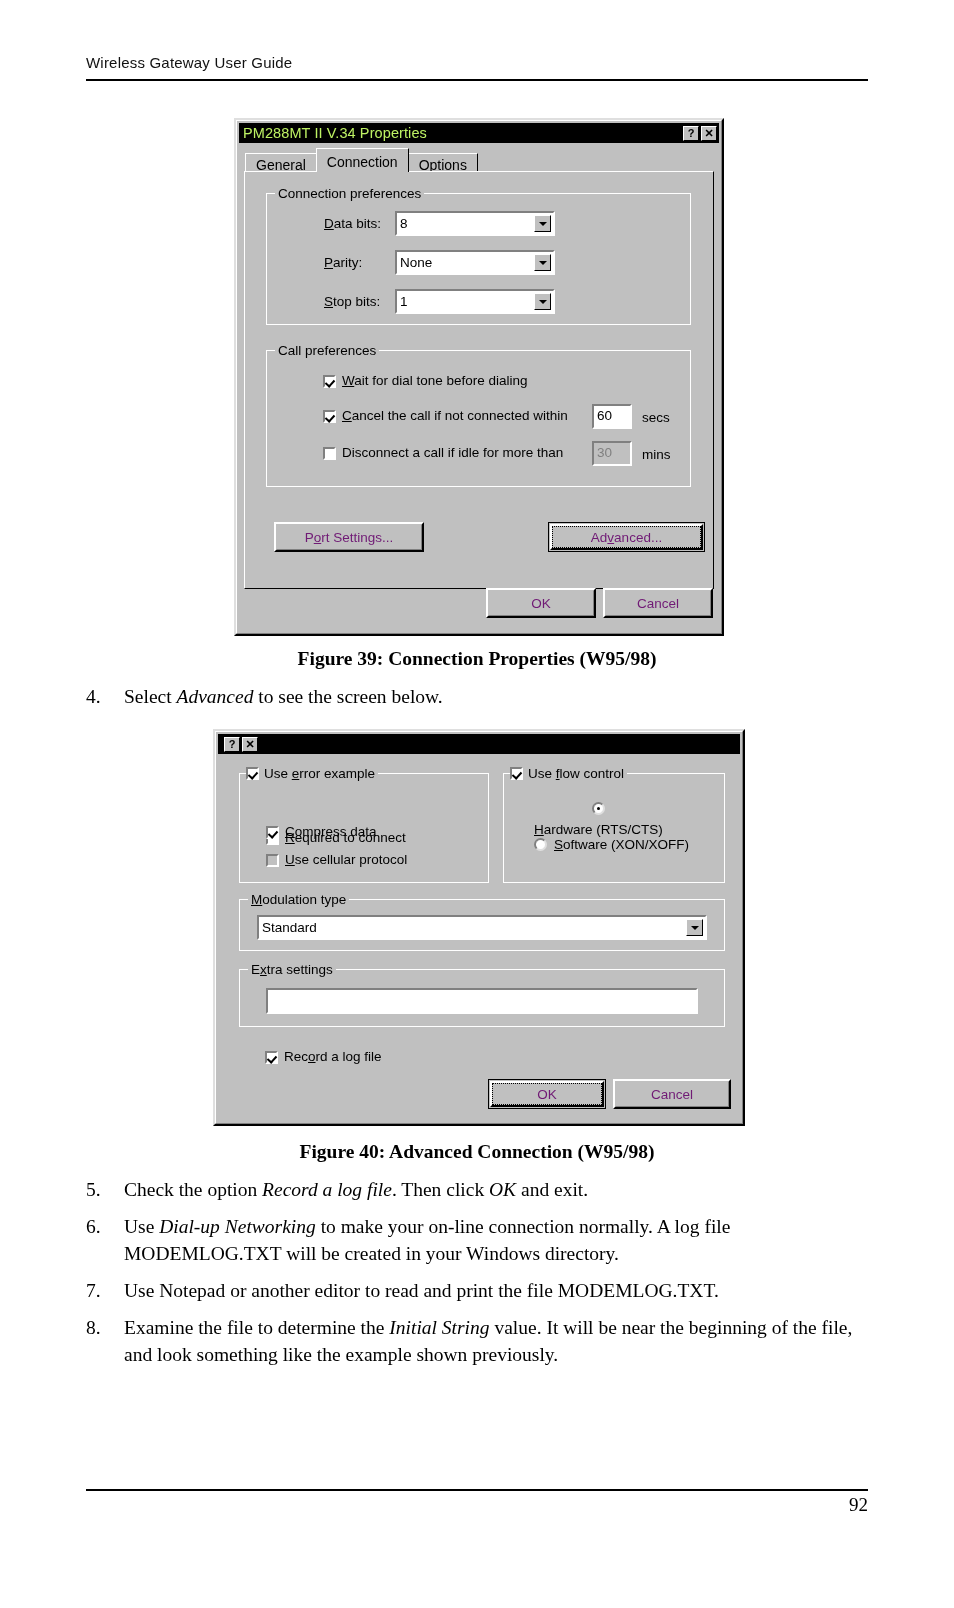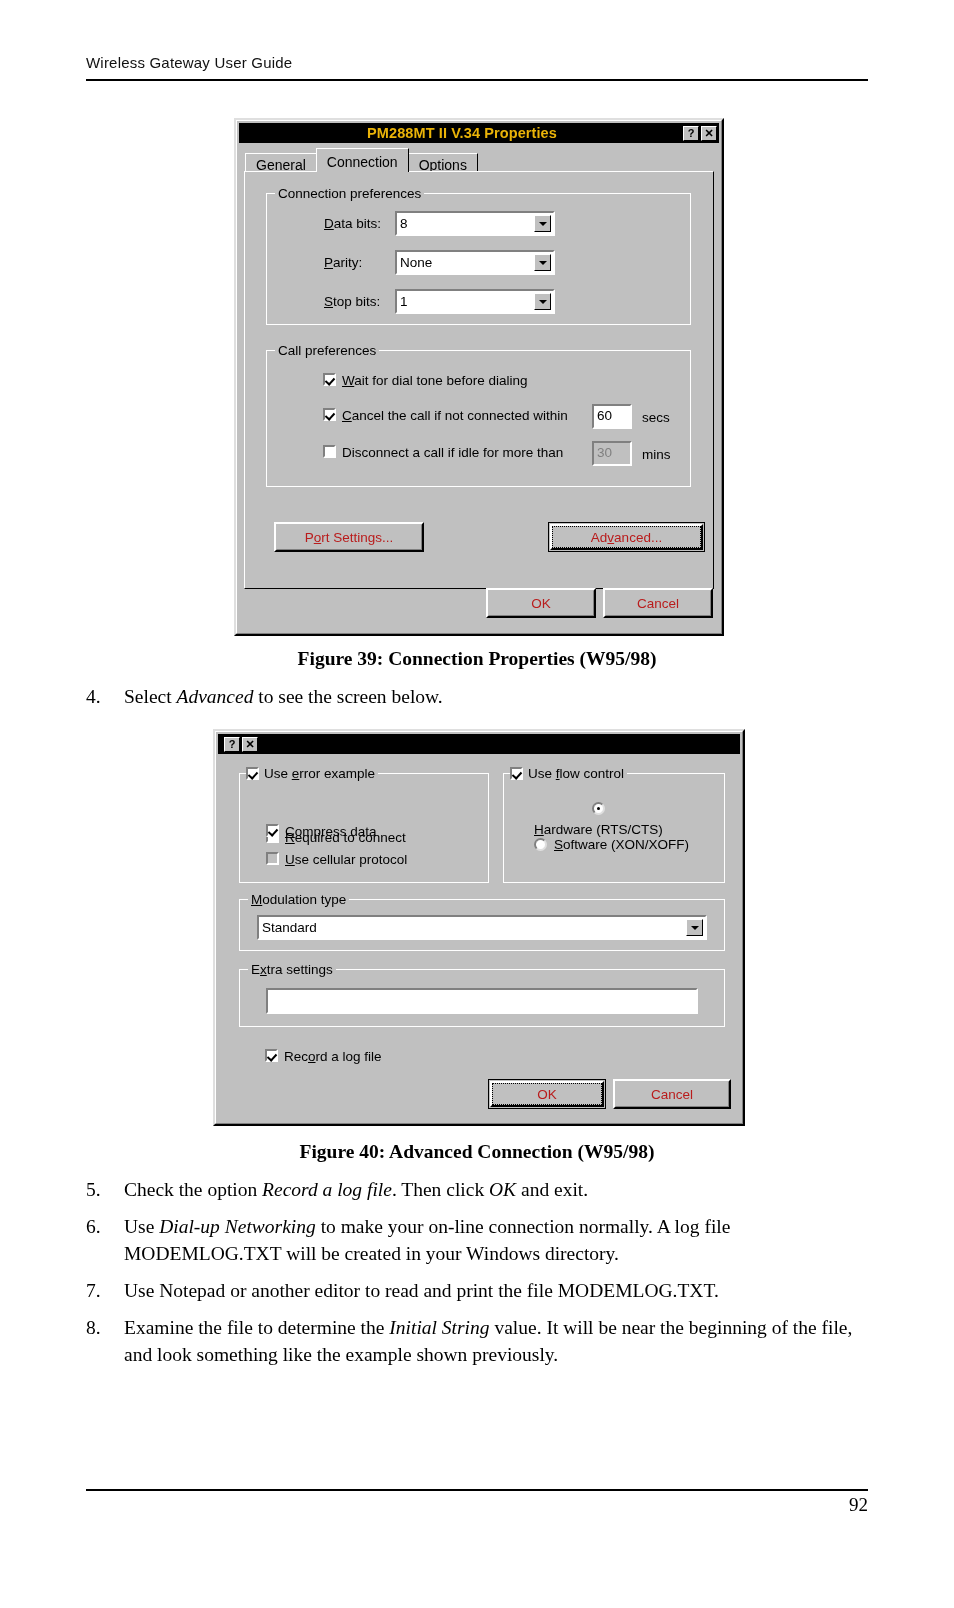--- a/index.html
+++ b/index.html
@@ -89,28 +89,27 @@
     position: absolute;
     left: 3px; right: 3px; top: 3px;
     height: 20px;
     background: #000080;
     background: #000;
     display: flex;
     align-items: center;
     padding: 0 2px 0 4px;
   }
   .titlebar .ttl {
-    color: #eab308;
-    font-weight: bold;
+    color: #bef264;
+    font-weight: normal;
     font-size: 14.5px;
     letter-spacing: .1px;
     flex: 1;
     white-space: nowrap;
     overflow: hidden;
-    text-align: center;
   }
   .tbtn {
     width: 16px; height: 15px;
     background: #c0c0c0;
     border-top: 1px solid #fff;
     border-left: 1px solid #fff;
     border-right: 1px solid #000;
     border-bottom: 1px solid #000;
     margin-left: 2px;
     font-size: 11px;
@@ -238,21 +237,21 @@
     border-bottom: 2px solid #ffffff;
     font-size: 13.5px;
     padding-left: 3px;
     line-height: 19px;
     overflow: hidden;
     white-space: nowrap;
   }
   .txtfield.disabled { background: #c0c0c0; color: #808080; }
 
   
-  .chk { position: absolute; display: flex; align-items: flex-start; gap: 6px; font-size: 13.5px; white-space: nowrap; }
+  .chk { position: absolute; display: flex; align-items: flex-end; gap: 6px; font-size: 13.5px; white-space: nowrap; }
   .box {
     width: 13px; height: 13px;
     background: #ffffff;
     box-sizing: border-box;
     border-top: 2px solid #808080;
     border-left: 2px solid #808080;
     border-right: 2px solid #ffffff;
     border-bottom: 2px solid #ffffff;
     position: relative;
     flex: 0 0 13px;
@@ -291,21 +290,21 @@
   .btn {
     position: absolute;
     background: #c0c0c0;
     box-sizing: border-box;
     border-top: 2px solid #ffffff;
     border-left: 2px solid #ffffff;
     border-right: 2px solid #000000;
     border-bottom: 2px solid #000000;
     display: flex; align-items: center; justify-content: center;
     font-size: 13.5px;
-    color: #b91c1c;
+    color: #701a75;
   }
   .btn .inner {
     position: absolute; inset: 0;
     border: 1px solid transparent;
     border-right-color: #808080;
     border-bottom-color: #808080;
     box-sizing: border-box;
     pointer-events: none;
   }
   .btn.default {

